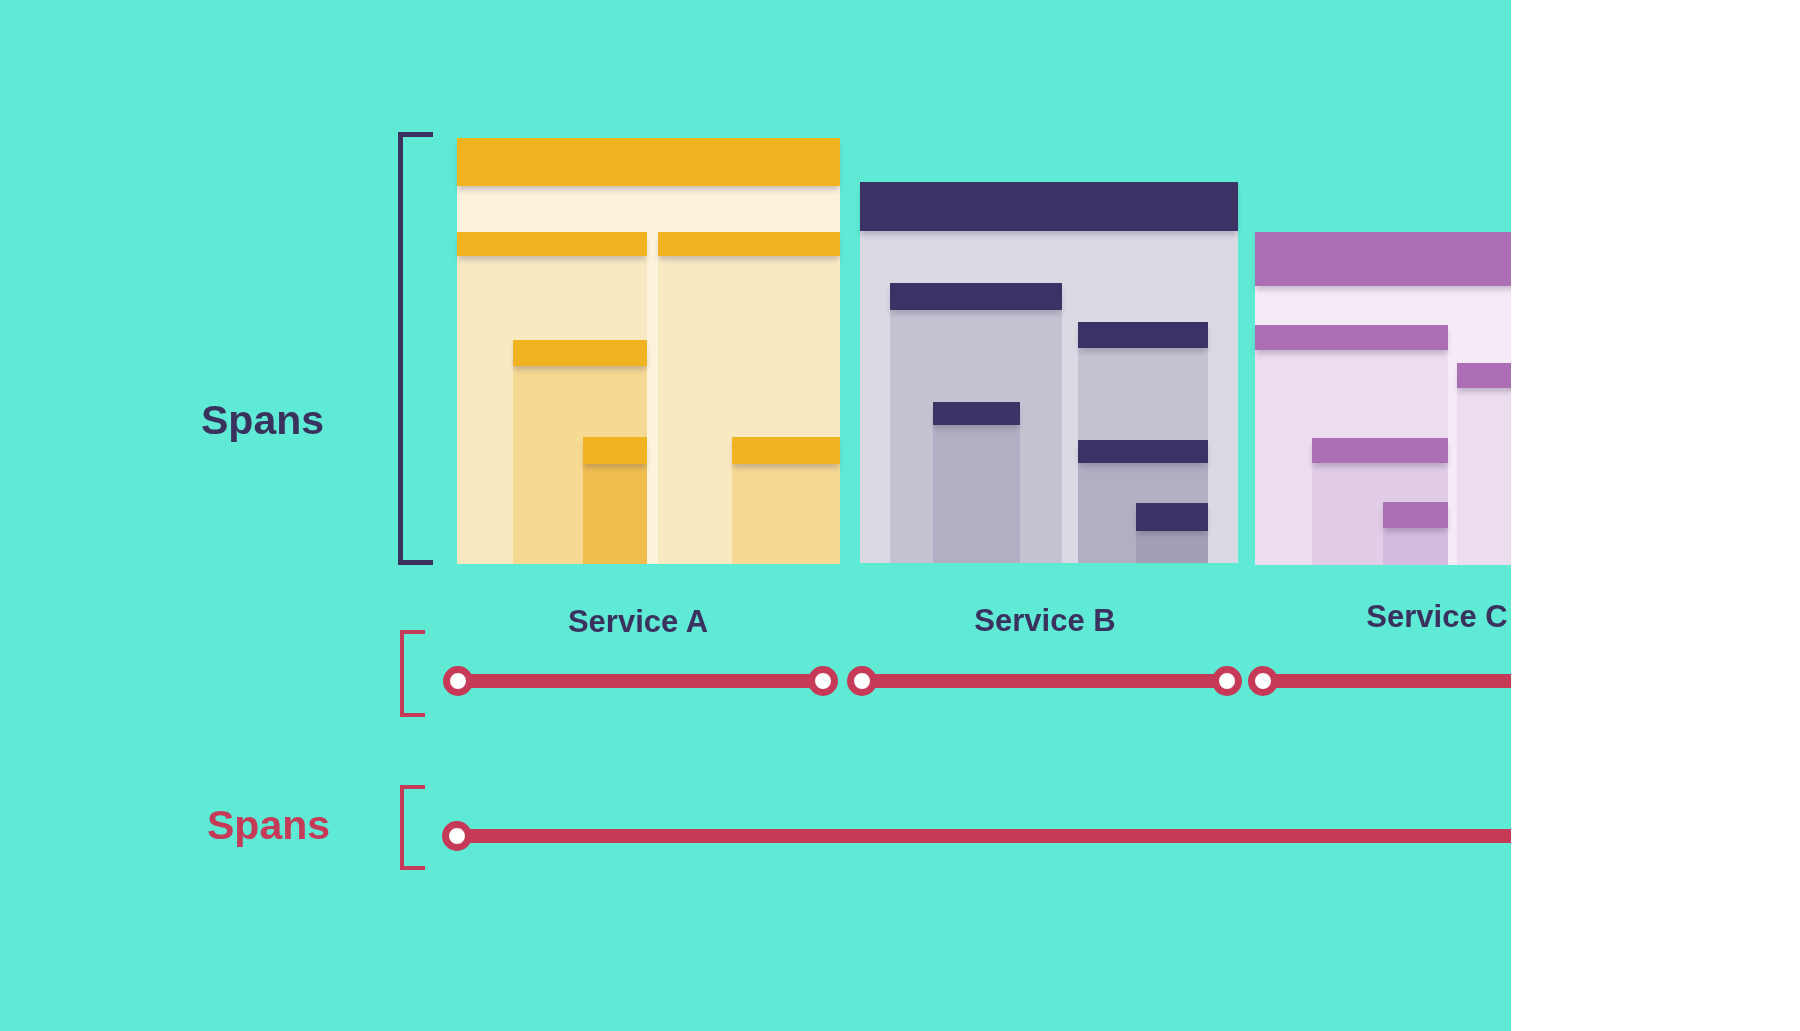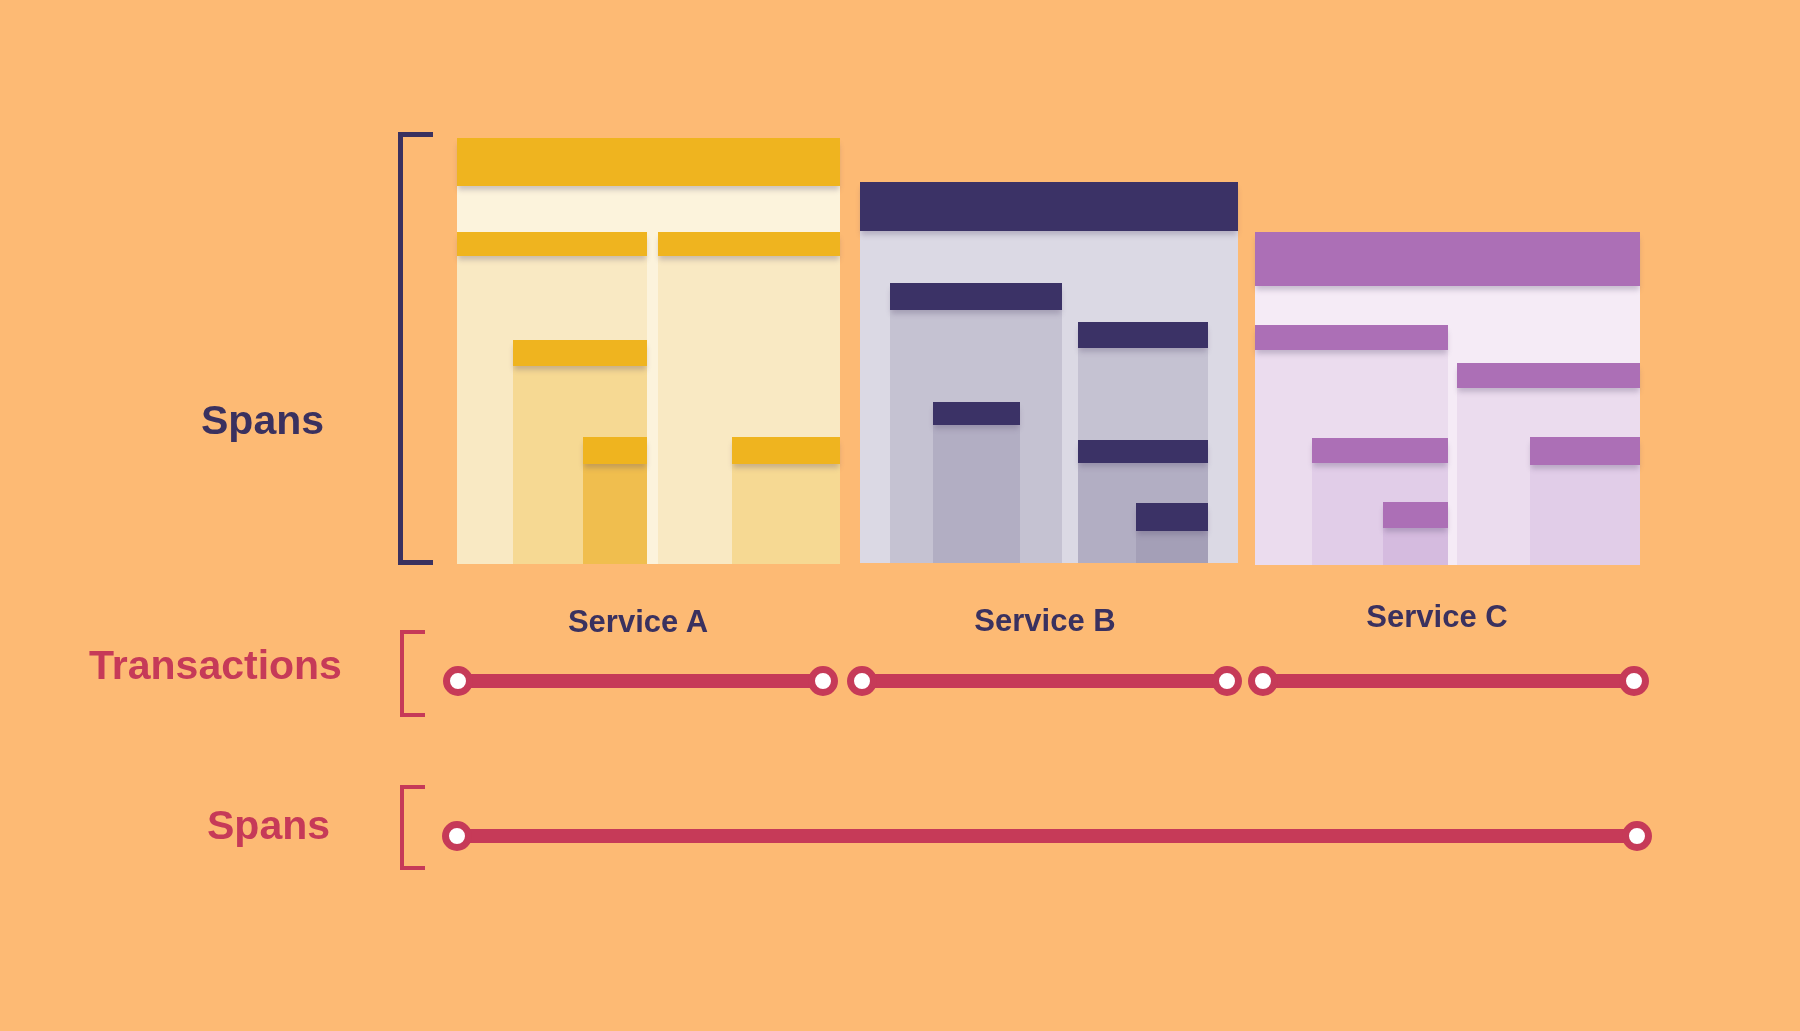--- a/index.html
+++ b/index.html
@@ -1,20 +1,20 @@
 <!DOCTYPE html>
 <html><head>
 <meta charset="utf-8">
 <style>
   html,body{margin:0;padding:0;background:#ffffff;}
   #stage{
     position:relative;
-    width:1800px;
+    width:1511px;
     height:1031px;
-    background:#fdba74;
+    background:#5eead4;
     overflow:hidden;
     font-family:"Liberation Sans", sans-serif;
   }
   .section-label{
     position:absolute;
     font-weight:700;
     font-size:41px;
     line-height:1.1;
     white-space:nowrap;
   }
@@ -46,21 +46,20 @@
     box-sizing:border-box;
     border-radius:50%;
     background:#ffffff;
   }
 </style>
 </head>
 <body>
 
 <div id="stage">
   <div class="section-label" id="spans-label" style="color: rgb(58, 49, 95);">Spans</div>
-  <div class="section-label" id="transactions-label" style="color: rgb(198, 58, 88);">Transactions</div>
   <div class="section-label" id="trace-label" style="color: rgb(198, 58, 88);">Spans</div>
 
 <div class="bracket" style="left: 398px; top: 132px; height: 433px; width: 35px; border-left: 5px solid rgb(58, 49, 95);">
       <div class="arm" style="height: 5px; background: rgb(58, 49, 95); top: 0px;"></div>
       <div class="arm" style="height: 5px; background: rgb(58, 49, 95); bottom: 0px;"></div>
     </div>
     <div class="bracket" style="left: 400px; top: 630px; height: 87px; width: 25px; border-left: 4px solid rgb(198, 58, 88);">
       <div class="arm" style="height: 4px; background: rgb(198, 58, 88); top: 0px;"></div>
       <div class="arm" style="height: 4px; background: rgb(198, 58, 88); bottom: 0px;"></div>
     </div>

